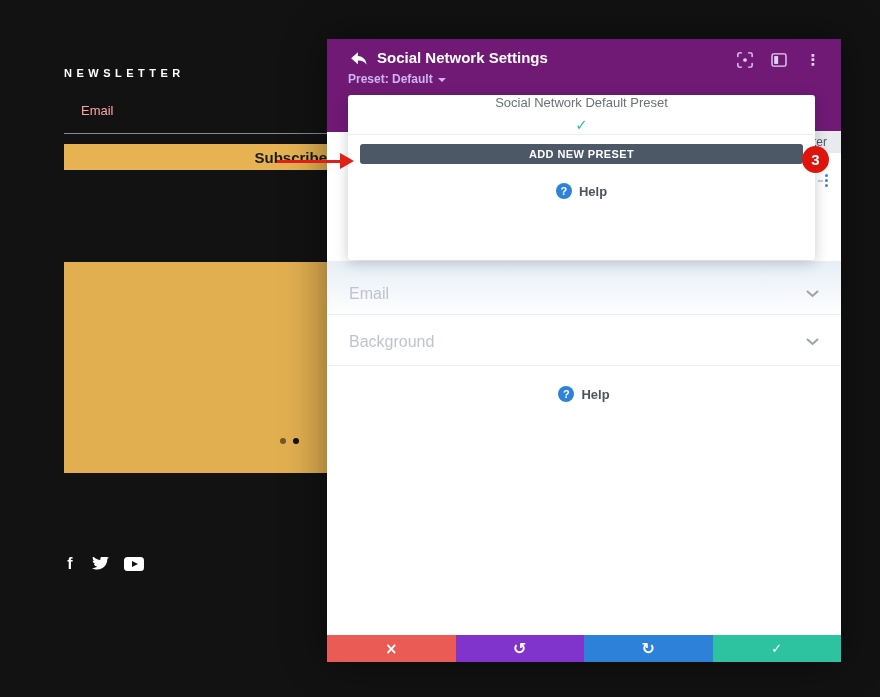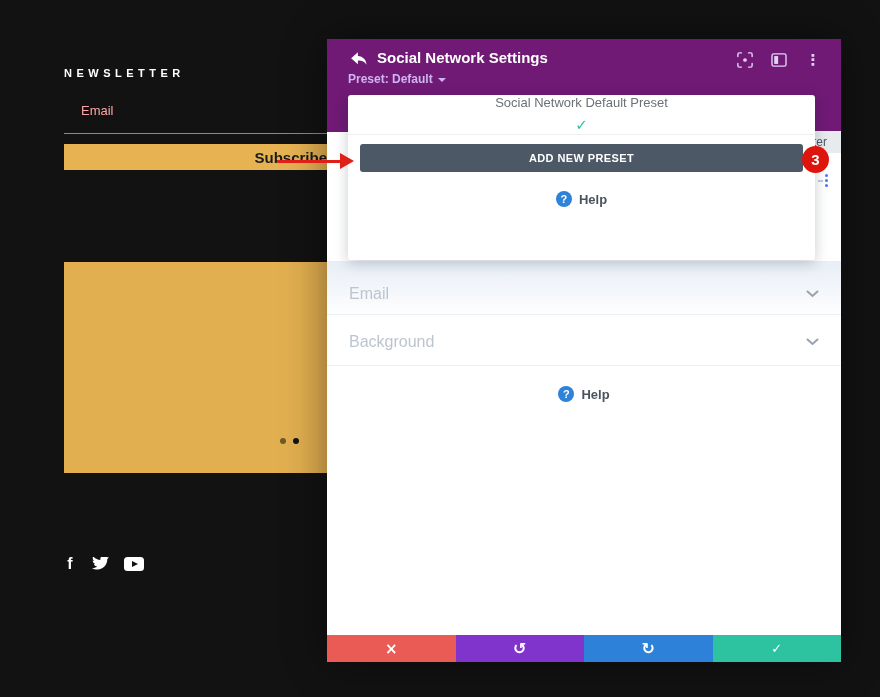--- a/index.html
+++ b/index.html
@@ -34,21 +34,21 @@
   
   .content-glow { position:absolute; left:0; top:222px; width:100%; height:56px; background:linear-gradient(180deg,#E7EEF6 0%, rgba(255,255,255,0) 100%); }
 
   
   .preset-panel { position:absolute; left:21px; top:56px; width:467px; height:165px; background:#fff; border-radius:3px; box-shadow:0 3px 14px rgba(15,25,40,.22); z-index:5; }
   .preset-row { height:40px; display:flex; align-items:center; justify-content:space-between; padding:0 20px; border-bottom:1px solid #EFEFEF; cursor:pointer;flex-direction:column; }
   .preset-name { color:#6A7178; font-size:13px; }
   .check-green { color:#2ABF9F; font-size:15px; font-weight:700; font-family:"DejaVu Sans",sans-serif; }
   .slate-btn { display:flex; align-items:center; justify-content:center; background:#4C5866; color:#fff; border:none; border-radius:3px; height:25px; margin:0 12px; font-size:11px; font-weight:700; letter-spacing:.4px; font-family:inherit; width:443px; cursor:pointer; }
   .slate-btn.first { margin-top:14px; }
-  .slate-btn.second { margin-top:9px; height:28px; }
+  .slate-btn.second { margin-top:9px; height:20px; }
   .help-row { display:flex; align-items:center; justify-content:center; gap:7px; margin-top:19px; cursor:pointer; }
   .help-circle { width:16px; height:16px; border-radius:50%; background:#2E82D8; color:#fff; font-size:11px; font-weight:700; display:flex; align-items:center; justify-content:center; }
   .help-text { color:#4A545E; font-size:13px; font-weight:600; }
 
   
   .module-tag { position:absolute; left:479px; top:92px; height:22px; min-width:35px; background:#E8EBEE; border-radius:3px 0 0 3px; color:#4c5866; font-size:12px; line-height:22px; padding-left:7px; z-index:1; }
   .mini-dash { position:absolute; left:491px; top:141px; width:5px; height:2px; background:#C6CCD2; z-index:1; }
   .kebab-blue { position:absolute; left:498px; top:135px; z-index:1; display:flex; flex-direction:column; gap:2px; cursor:pointer; }
   .kebab-blue i { width:3px; height:3px; border-radius:50%; background:#4A79F2; display:block; }
 

